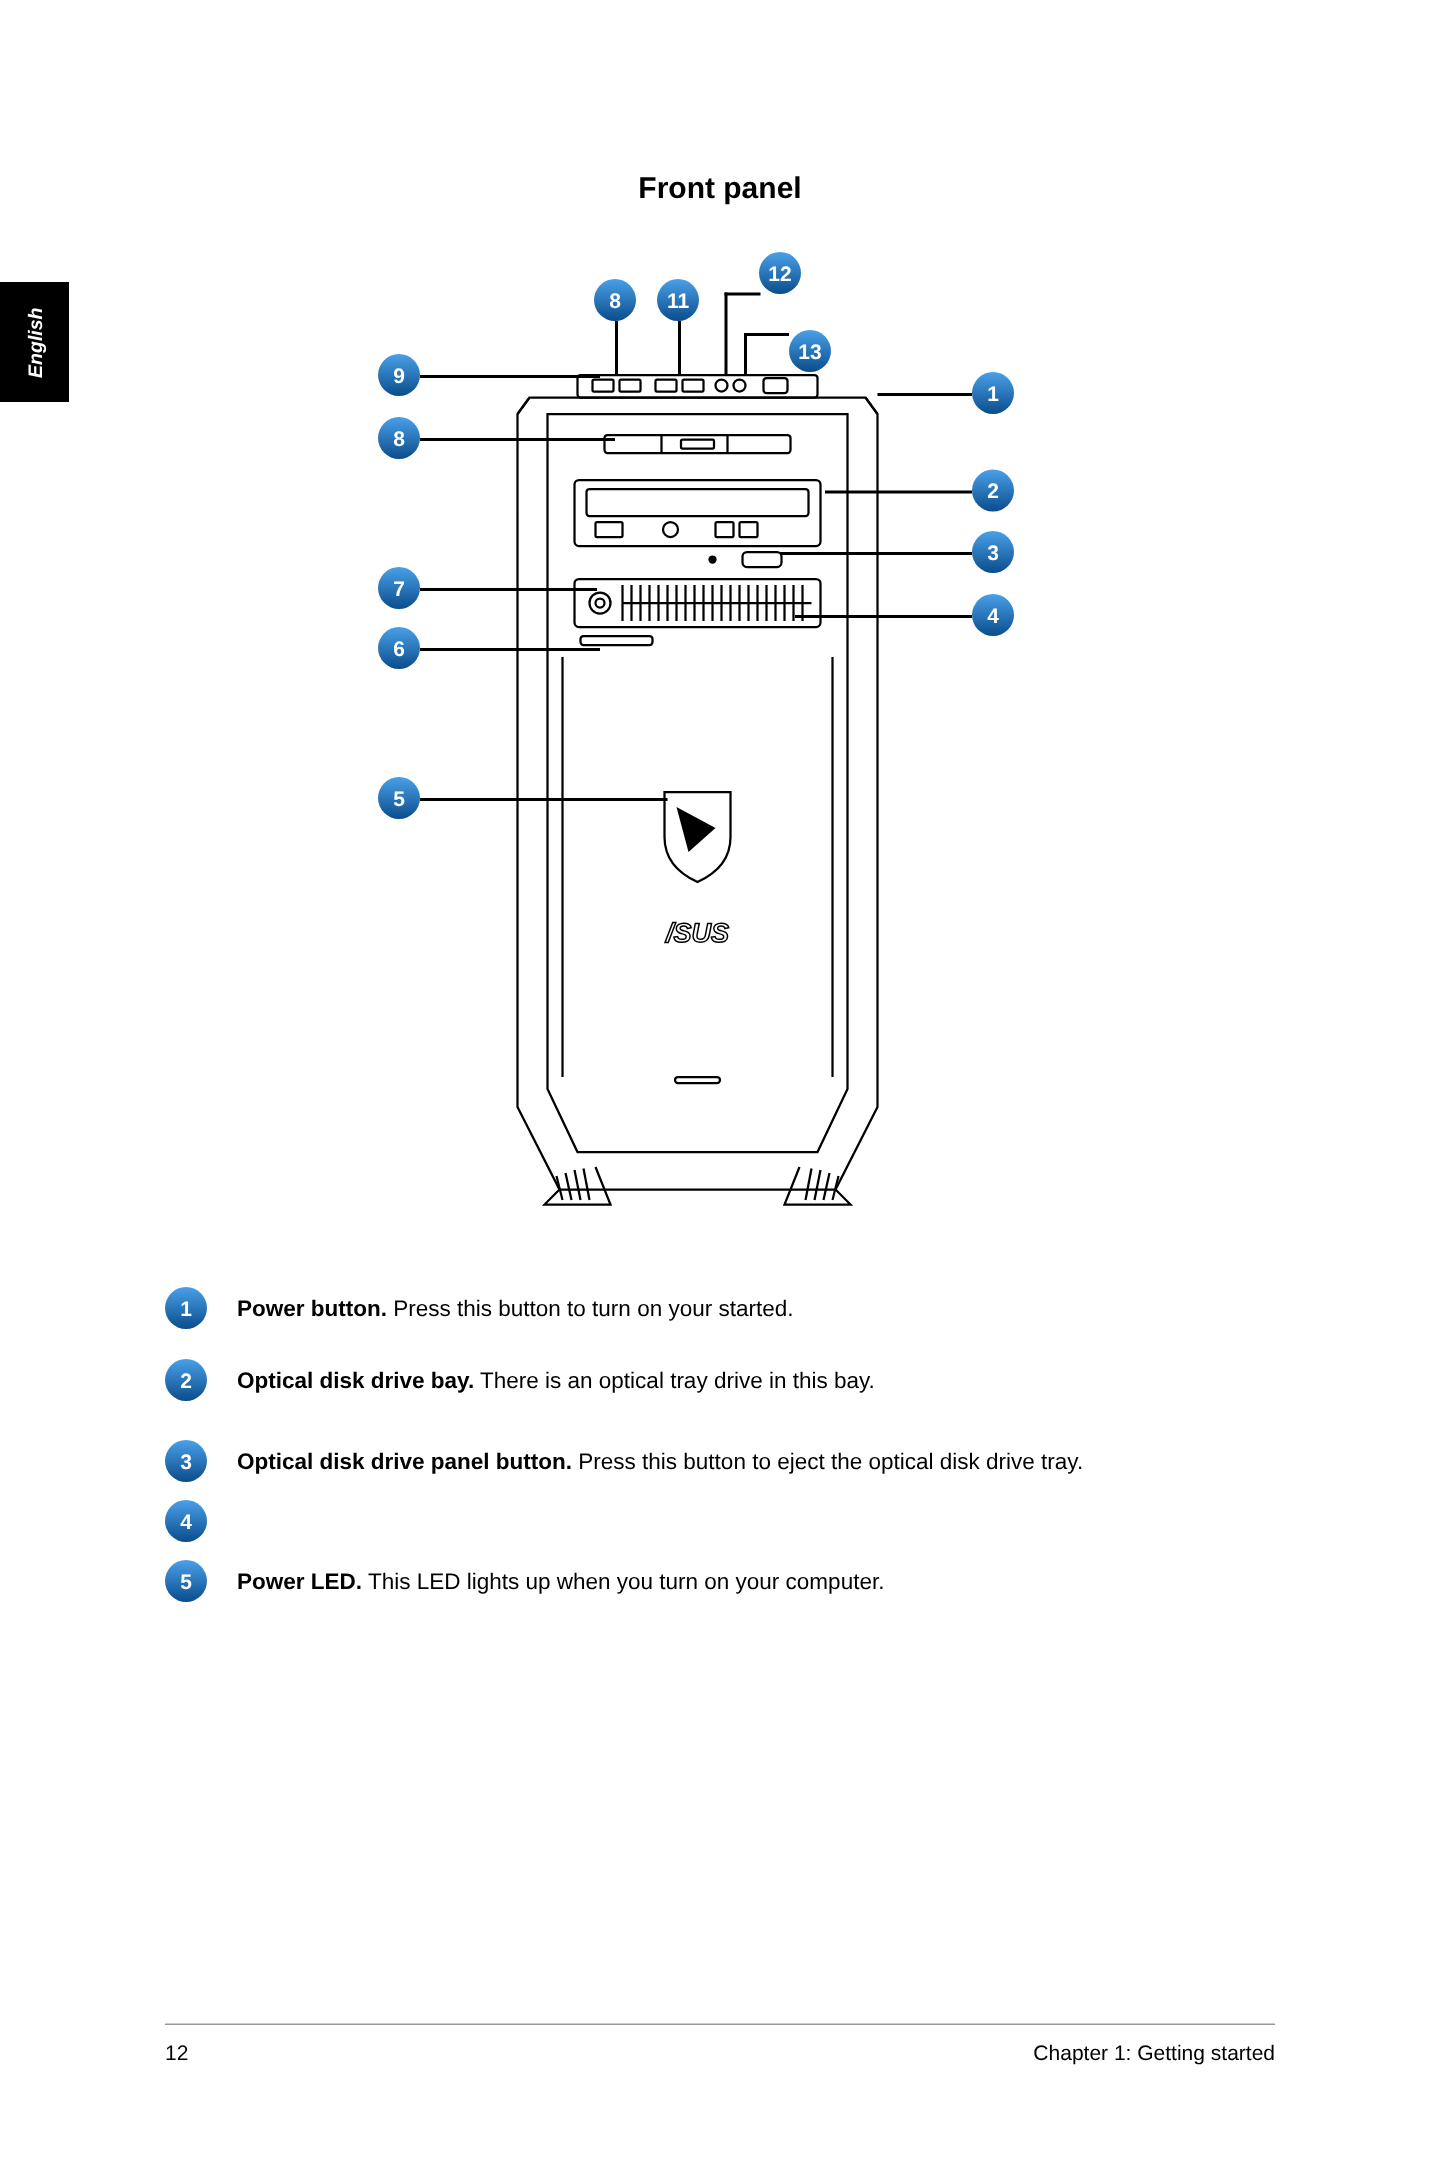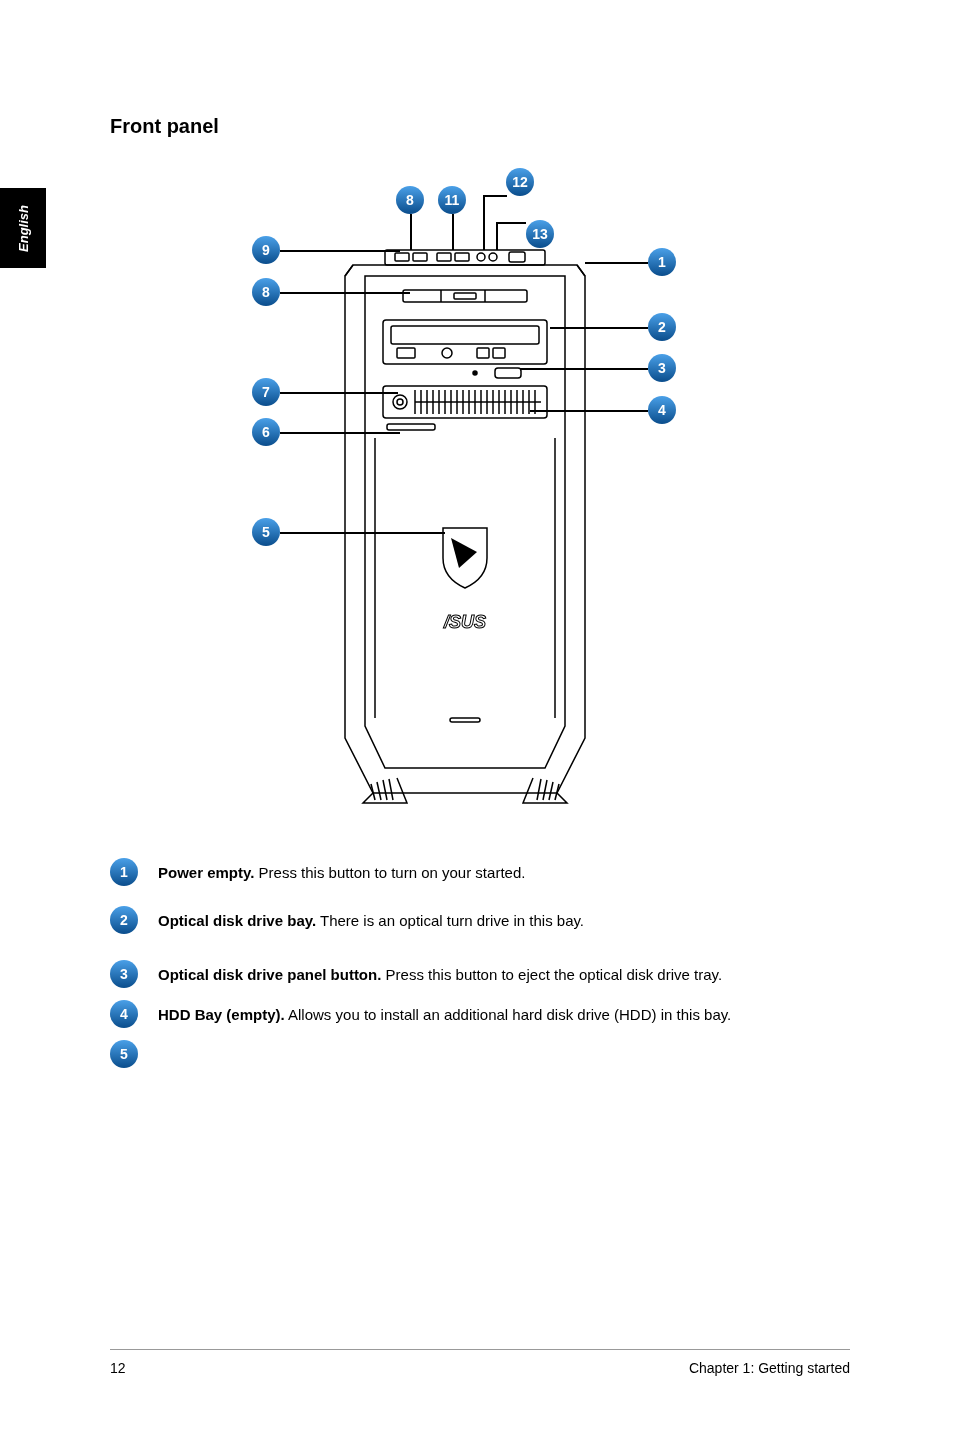--- a/index.html
+++ b/index.html
@@ -1,19 +1,19 @@
 <!DOCTYPE html>
 <html><head>
   <meta charset="utf-8">
   <style>
     * { margin: 0; padding: 0; box-sizing: border-box; }
     body { font-family: Arial, Helvetica, sans-serif; width: 954px; height: 1438px; position: relative; background: #fff; color: #000; }
     .side-tab { position: absolute; left: 0; top: 188px; width: 46px; height: 80px; background: #000; display: flex; align-items: center; justify-content: center; }
     .side-tab span { color: #fff; font-size: 13px; font-weight: bold; font-style: italic; writing-mode: vertical-rl; text-orientation: mixed; transform: rotate(180deg); }
-    .content { position: absolute; left: 110px; top: 115px; width: 740px; }
+    .content { position: absolute; left: 110px; top: 115px; width: 740px; text-align: center; }
     .title { font-size: 20px; font-weight: bold; margin-bottom: 30px; }
     .diagram { position: relative; width: 620px; height: 660px; margin-left: 40px; margin-bottom: 30px; }
     .callout { position: absolute; width: 28px; height: 28px; border-radius: 50%; background: linear-gradient(to bottom, #4aa0e8, #0a4d8c); color: #fff; font-size: 14px; font-weight: bold; display: flex; align-items: center; justify-content: center; z-index: 10; }
     .leader { position: absolute; background: #000; z-index: 5; }
     .tower { position: absolute; left: 175px; top: 80px; width: 280px; height: 560px; }
     .item-list { margin-top: 10px; }
     .item { display: flex; align-items: flex-start; margin-bottom: 20px; }
     .item-num { flex-shrink: 0; width: 28px; height: 28px; border-radius: 50%; background: linear-gradient(to bottom, #4aa0e8, #0a4d8c); color: #fff; font-size: 14px; font-weight: bold; display: flex; align-items: center; justify-content: center; margin-right: 20px; }
     .item-text { font-size: 15px; line-height: 1.4; padding-top: 4px; }
     .item-text b { font-weight: bold; }
@@ -156,36 +156,36 @@
     <div class="leader" style="left:333px;top:27px;width:1.5px;height:55px"></div>
 
     <div class="callout" style="left:376px;top:52px">13</div>
     <div class="leader" style="left:346px;top:54px;width:30px;height:1.5px"></div>
     <div class="leader" style="left:346px;top:54px;width:1.5px;height:28px"></div>
   </div>
 
   <div class="item-list">
     <div class="item">
       <div class="item-num">1</div>
-      <div class="item-text"><b>Power empty.</b><span> Press this button to turn on your started.</span></div>
+      <div class="item-text"><b>Power button.</b><span> Press this button to turn on your started.</span></div>
     </div>
     <div class="item" style="margin-bottom:26px;margin-top:10px">
       <div class="item-num">2</div>
-      <div class="item-text"><b>Optical disk drive bay.</b><span> There is an optical turn drive in this bay.</span></div>
+      <div class="item-text"><b>Optical disk drive bay.</b><span> There is an optical tray drive in this bay.</span></div>
     </div>
     <div class="item" style="margin-bottom:12px">
       <div class="item-num">3</div>
       <div class="item-text"><b>Optical disk drive panel button.</b><span> Press this button to eject the optical disk drive tray.</span></div>
     </div>
     <div class="item" style="margin-bottom:12px">
       <div class="item-num">4</div>
-      <div class="item-text"><b>HDD Bay (empty).</b><span> Allows you to install an additional hard disk drive (HDD) in this bay.</span></div>
     </div>
     <div class="item">
       <div class="item-num">5</div>
+      <div class="item-text"><b>Power LED.</b><span> This LED lights up when you turn on your computer.</span></div>
     </div>
   </div>
 </div>
 
 <div class="footer">
   <span>12</span>
   <span>Chapter 1: Getting started</span>
 </div>
 
 </body></html>

